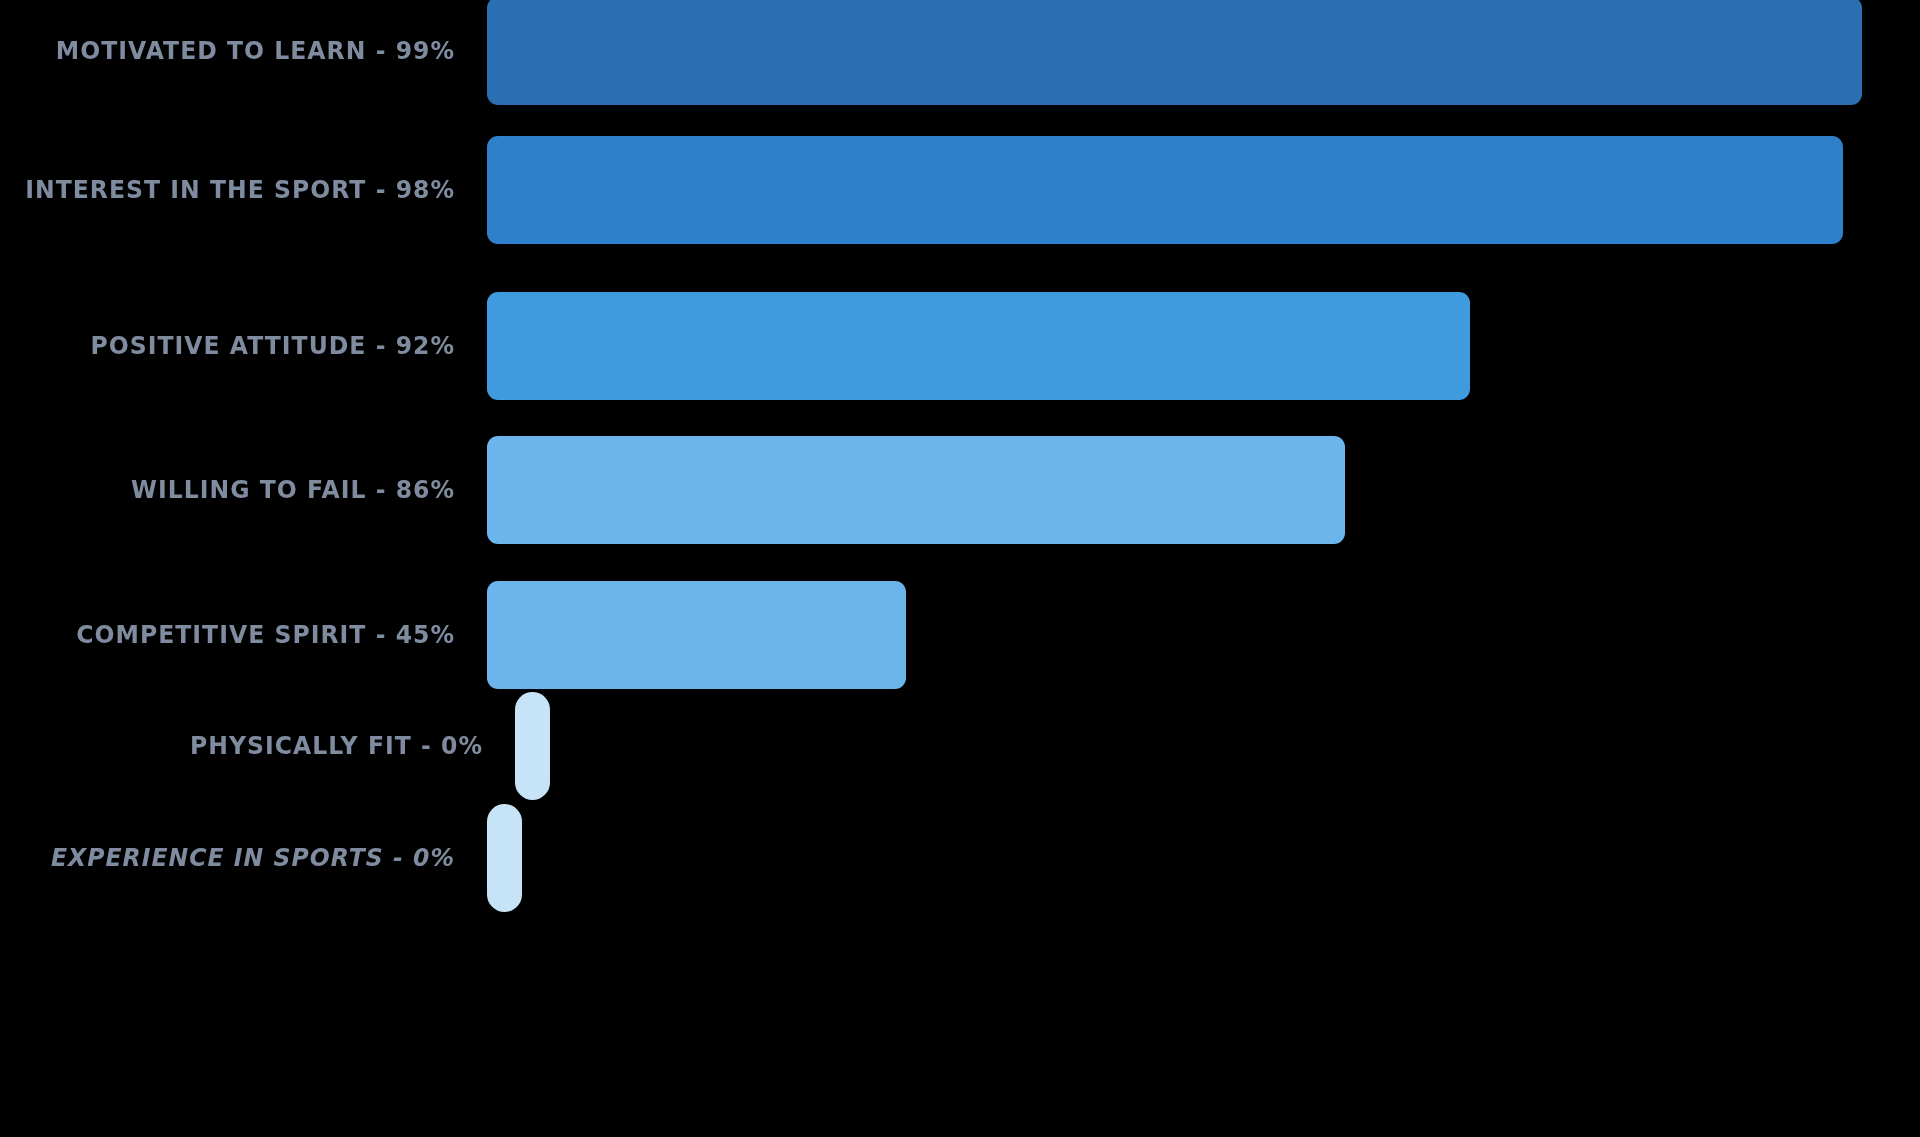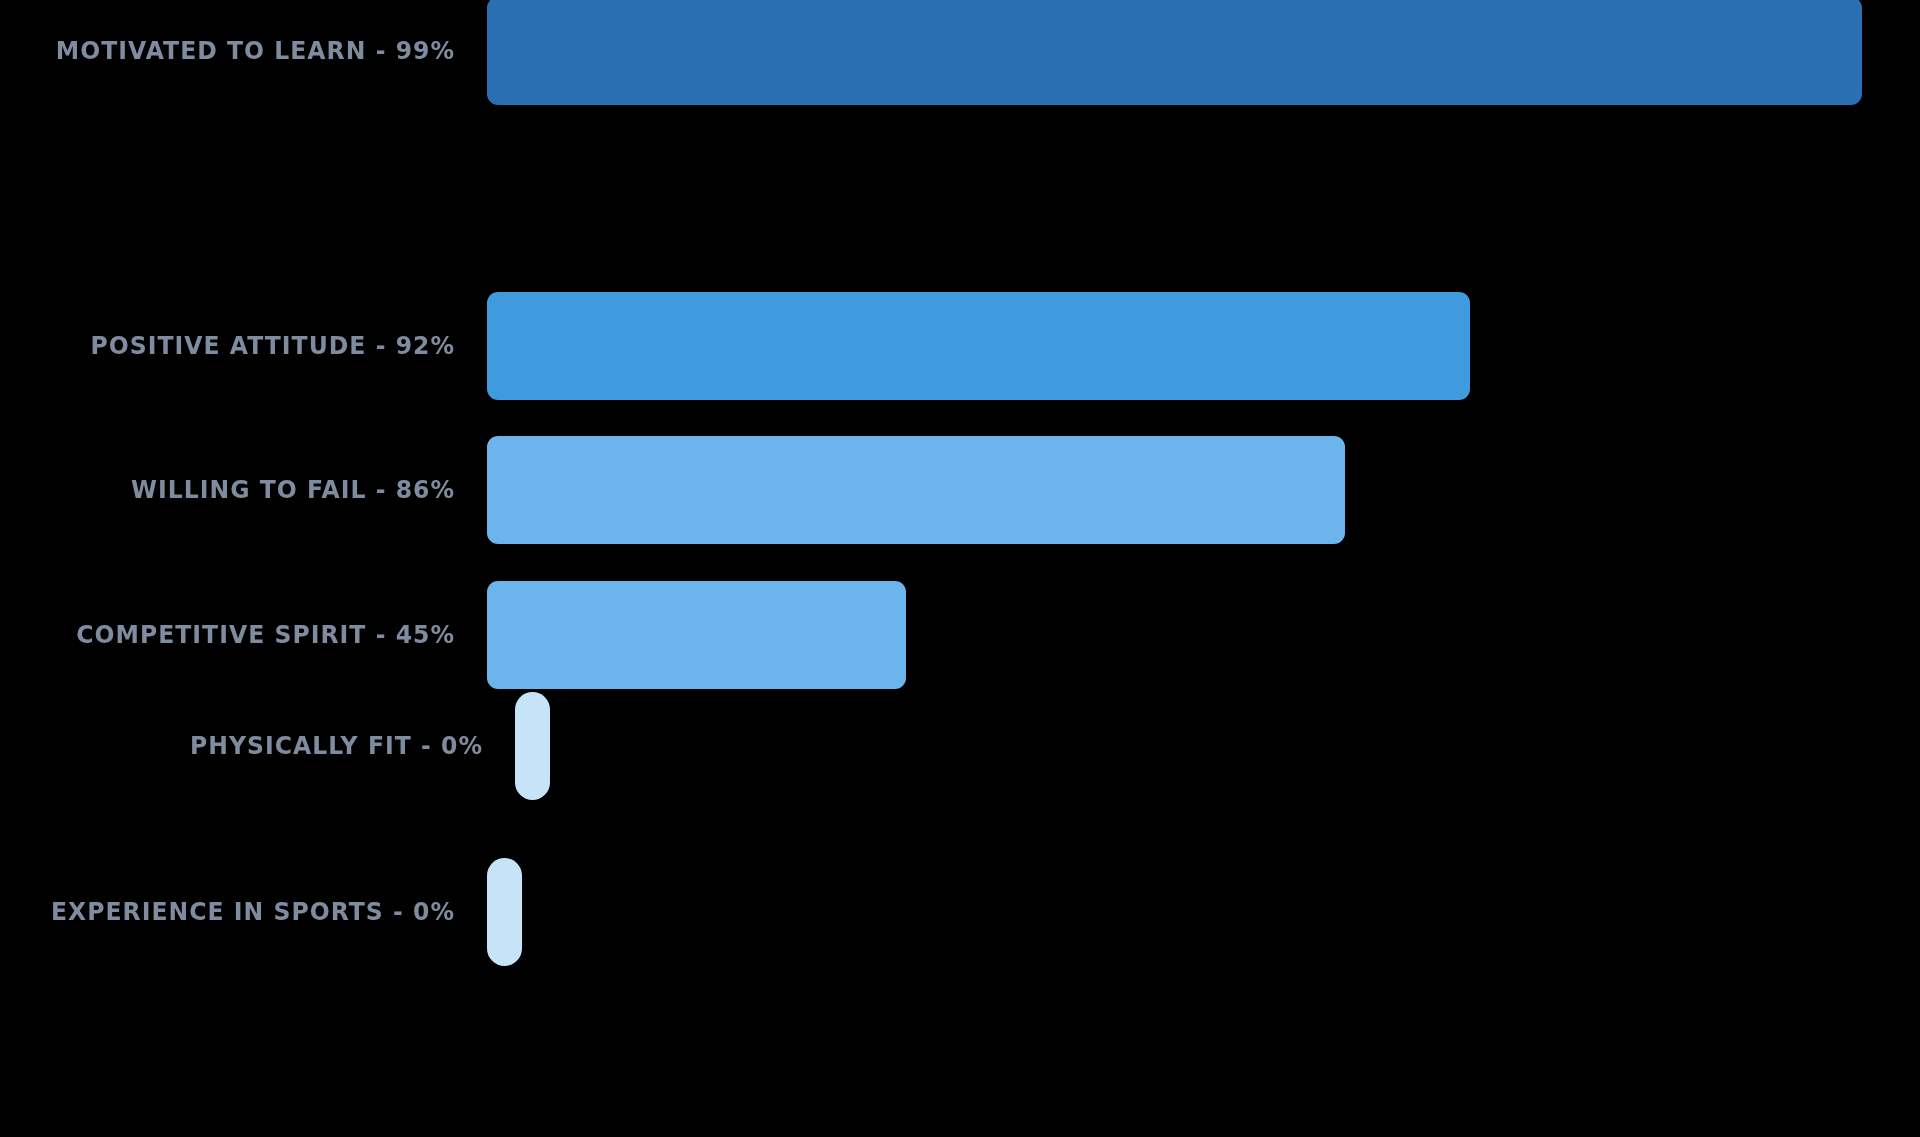--- a/index.html
+++ b/index.html
@@ -78,20 +78,26 @@
 
 <div id="chart">
 
   <div class="bar-row" style="top:-19px;">
     <div class="row-label">MOTIVATED TO LEARN - 99%</div>
     <div class="bar-track">
       <div class="bar-fill" style="width:1375px;background:#2a6fb2;"></div>
     </div>
   </div>
 
+  <div class="bar-row" style="top:120px;">
+    <div class="row-label">INTEREST IN THE SPORT - 98%</div>
+    <div class="bar-track">
+      <div class="bar-fill" style="width:1356px;background:#2f80cb;"></div>
+    </div>
+  </div>
 
   <div class="bar-row" style="top:276px;">
     <div class="row-label">POSITIVE ATTITUDE - 92%</div>
     <div class="bar-track">
       <div class="bar-fill" style="width:983px;background:#409ade;"></div>
     </div>
   </div>
 
   <div class="bar-row" style="top:420px;padding-left:18px;">
     <div class="row-label">WILLING TO FAIL - 86%</div>
@@ -107,20 +113,20 @@
     </div>
   </div>
 
   <div class="bar-row" style="top:676px;margin-left:28px;">
     <div class="row-label">PHYSICALLY FIT - 0%</div>
     <div class="bar-track">
       <div class="bar-fill stub" style="width:35px;background:#c7e3f8;"></div>
     </div>
   </div>
 
-  <div class="bar-row" style="top:842px;">
+  <div class="bar-row" style="top:788px;font-style:italic;">
     <div class="row-label">EXPERIENCE IN SPORTS - 0%</div>
     <div class="bar-track">
       <div class="bar-fill stub" style="width:35px;background:#c7e3f8;"></div>
     </div>
   </div>
 
 </div>
 
 </body></html>

